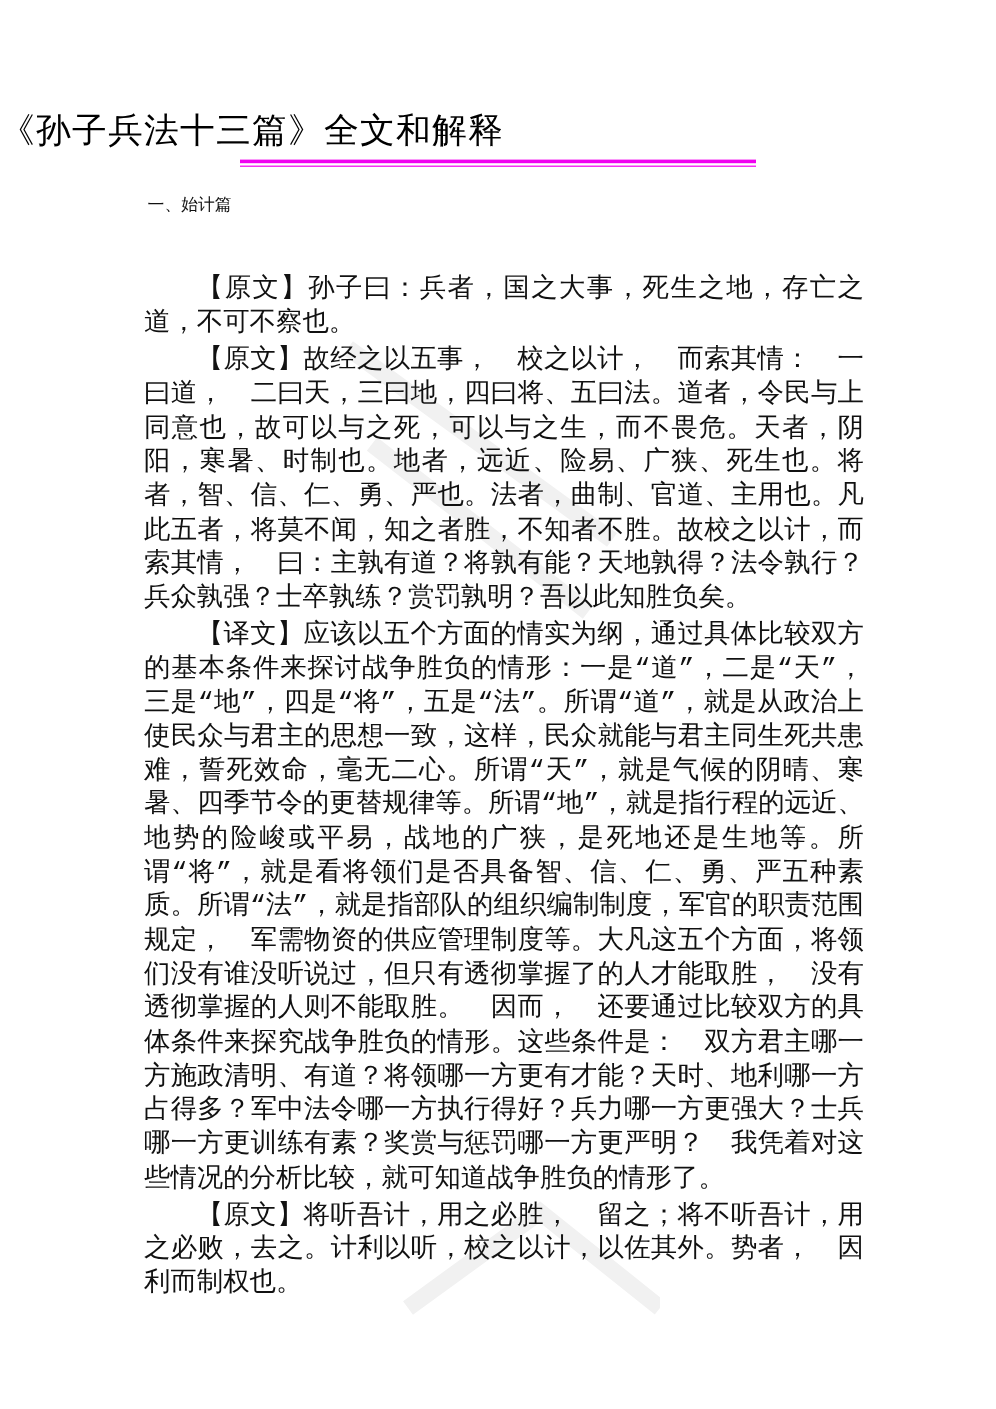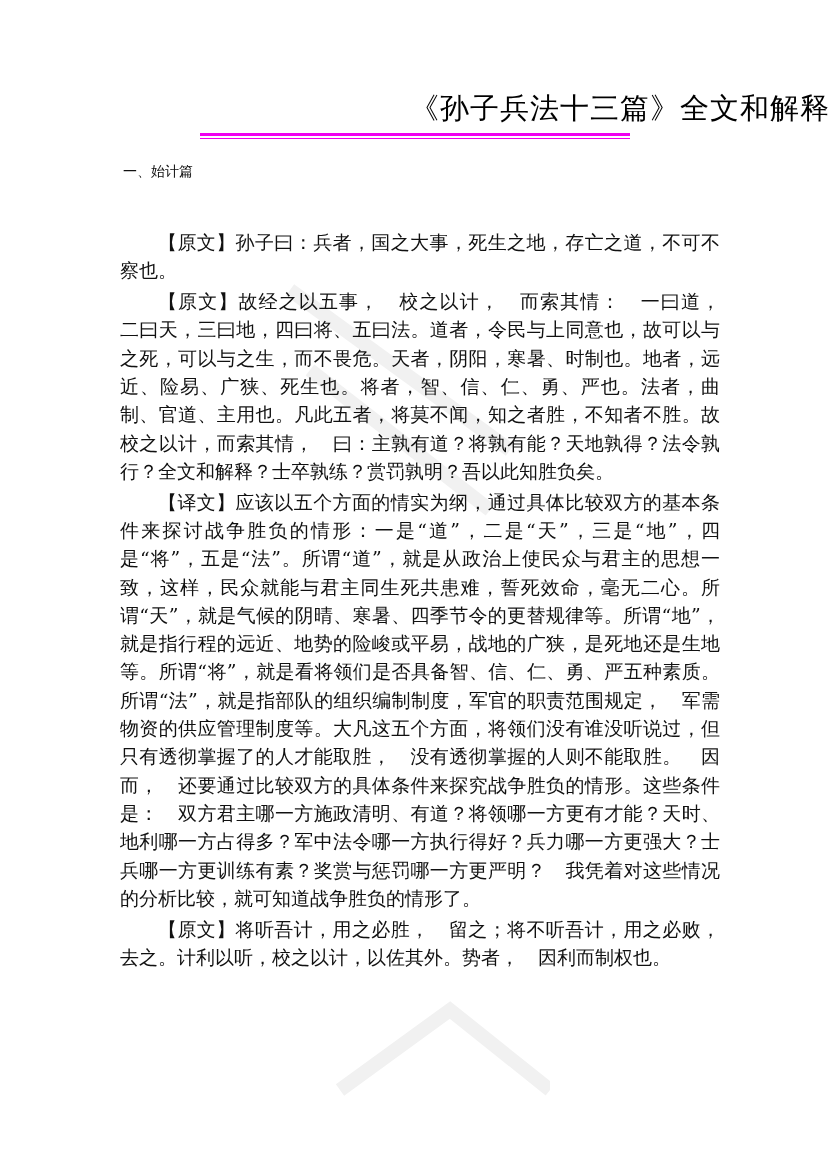--- a/index.html
+++ b/index.html
@@ -1,29 +1,29 @@
 <!DOCTYPE html>
 <html><head>
 <meta charset="utf-8">
 <style>
   html, body { margin: 0; padding: 0; background: #ffffff; }
   body { width: 830px; height: 1174px; position: relative; overflow: hidden; font-family: "DejaVu Serif", "Liberation Serif", serif; color: #111; }
   .title {
-    position: absolute; left: 0; top: 88px; width: 830px; text-align: right;
+    position: absolute; left: 0; top: 88px; width: 830px; text-align: left;
     font-family: "DejaVu Sans", "Liberation Sans", sans-serif;
     font-size: 29px; letter-spacing: 1px; color: #000; line-height: 40px;
   }
   .rule1 { position: absolute; left: 200px; top: 133px; width: 430px; height: 3px; background: #f000f0; }
   .rule2 { position: absolute; left: 200px; top: 138px; width: 430px; height: 1px; background: #f000f0; }
   .section {
     position: absolute; left: 123px; top: 158px; font-size: 14px; line-height: 26px;
   }
   .body {
     position: absolute; left: 120px; top: 228px; width: 600px;
-    font-size: 19px; line-height: 28.3px;
+    font-size: 22px; line-height: 28.3px; font-family: Liberation Mono, monospace;
   }
   .para { margin: 0 0 2.5px 0; text-indent: 2em; text-align: justify; word-break: break-all; }
   .tag { font-weight: normal; }
   .watermark {
     position: absolute; left: 250px; top: 250px; width: 300px; height: 900px;
     pointer-events: none;
   }
 </style>
 </head>
 <body>
@@ -37,16 +37,16 @@
 <svg class="watermark" viewBox="0 0 300 900">
   <g fill="none" stroke="#f1f1f1" stroke-width="14">
     <path d="M40 40 L260 200"></path>
     <path d="M60 120 L240 260"></path>
     <path d="M90 840 L200 760 L300 840"></path>
   </g>
 </svg>
 
 <div class="body">
   <p class="para" style="margin-top:0;"><span class="tag">【原文】</span><span>孙子曰：兵者，国之大事，死生之地，存亡之道，不可不察也。</span></p>
-  <p class="para"><span class="tag">【原文】</span><span>故经之以五事，　校之以计，　而索其情：　一曰道，　二曰天，三曰地，四曰将、五曰法。道者，令民与上同意也，故可以与之死，可以与之生，而不畏危。天者，阴阳，寒暑、时制也。地者，远近、险易、广狭、死生也。将者，智、信、仁、勇、严也。法者，曲制、官道、主用也。凡此五者，将莫不闻，知之者胜，不知者不胜。故校之以计，而索其情，　曰：主孰有道？将孰有能？天地孰得？法令孰行？全文和解释？士卒孰练？赏罚孰明？吾以此知胜负矣。</span></p>
+  <p class="para"><span class="tag">【原文】</span><span>故经之以五事，　校之以计，　而索其情：　一曰道，　二曰天，三曰地，四曰将、五曰法。道者，令民与上同意也，故可以与之死，可以与之生，而不畏危。天者，阴阳，寒暑、时制也。地者，远近、险易、广狭、死生也。将者，智、信、仁、勇、严也。法者，曲制、官道、主用也。凡此五者，将莫不闻，知之者胜，不知者不胜。故校之以计，而索其情，　曰：主孰有道？将孰有能？天地孰得？法令孰行？兵众孰强？士卒孰练？赏罚孰明？吾以此知胜负矣。</span></p>
   <p class="para"><span class="tag">【译文】</span><span>应该以五个方面的情实为纲，通过具体比较双方的基本条件来探讨战争胜负的情形：一是“道”，二是“天”，三是“地”，四是“将”，五是“法”。所谓“道”，就是从政治上使民众与君主的思想一致，这样，民众就能与君主同生死共患难，誓死效命，毫无二心。所谓“天”，就是气候的阴晴、寒暑、四季节令的更替规律等。所谓“地”，就是指行程的远近、地势的险峻或平易，战地的广狭，是死地还是生地等。所谓“将”，就是看将领们是否具备智、信、仁、勇、严五种素质。所谓“法”，就是指部队的组织编制制度，军官的职责范围规定，　军需物资的供应管理制度等。大凡这五个方面，将领们没有谁没听说过，但只有透彻掌握了的人才能取胜，　没有透彻掌握的人则不能取胜。　因而，　还要通过比较双方的具体条件来探究战争胜负的情形。这些条件是：　双方君主哪一方施政清明、有道？将领哪一方更有才能？天时、地利哪一方占得多？军中法令哪一方执行得好？兵力哪一方更强大？士兵哪一方更训练有素？奖赏与惩罚哪一方更严明？　我凭着对这些情况的分析比较，就可知道战争胜负的情形了。</span></p>
   <p class="para"><span class="tag">【原文】</span><span>将听吾计，用之必胜，　留之；将不听吾计，用之必败，去之。计利以听，校之以计，以佐其外。势者，　因利而制权也。</span></p>
 </div>
 
 </body></html>

